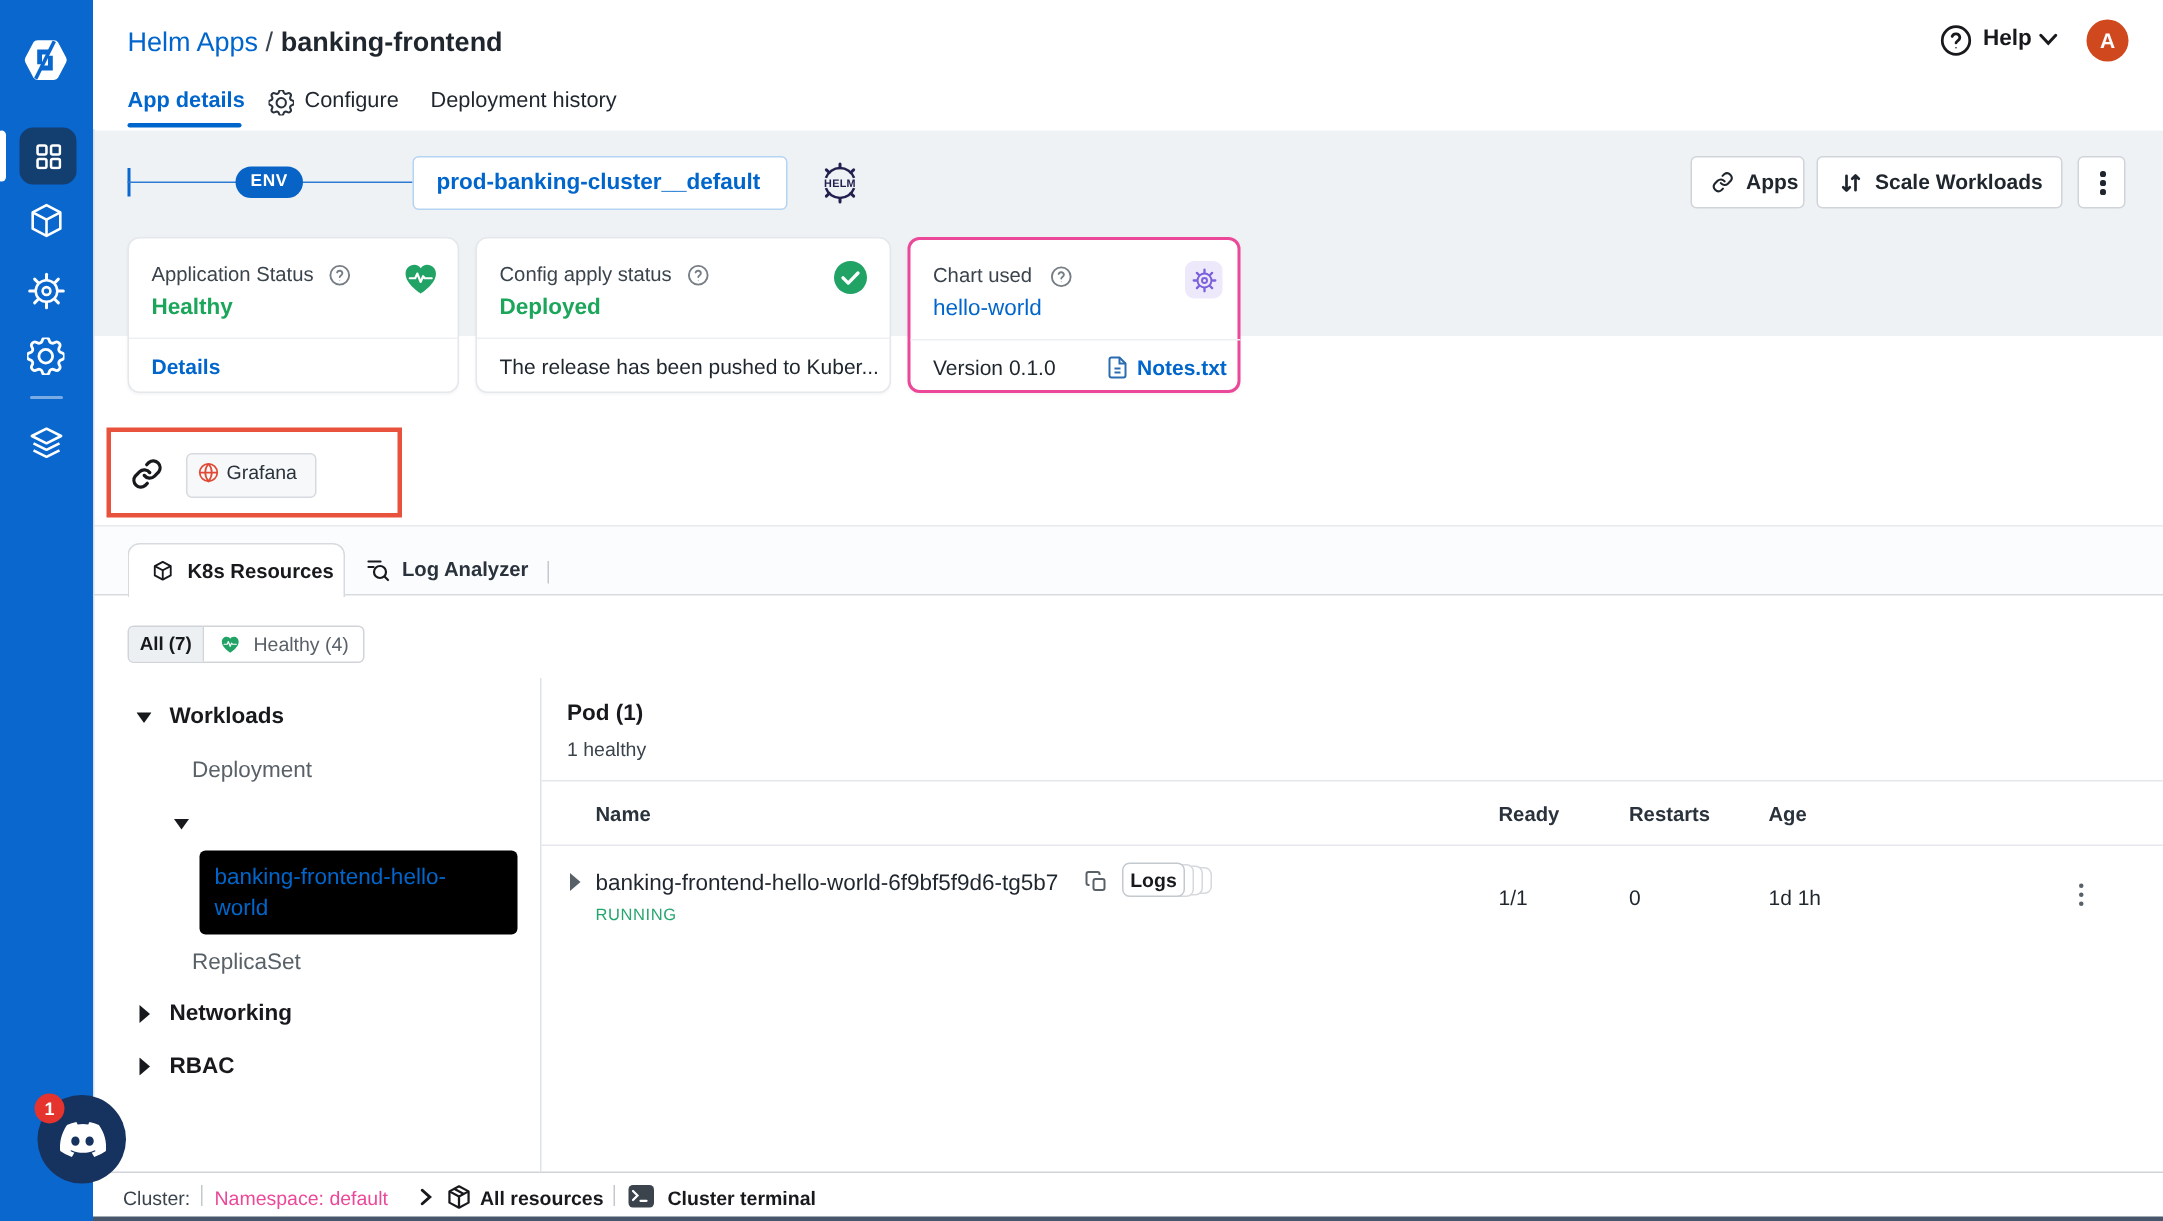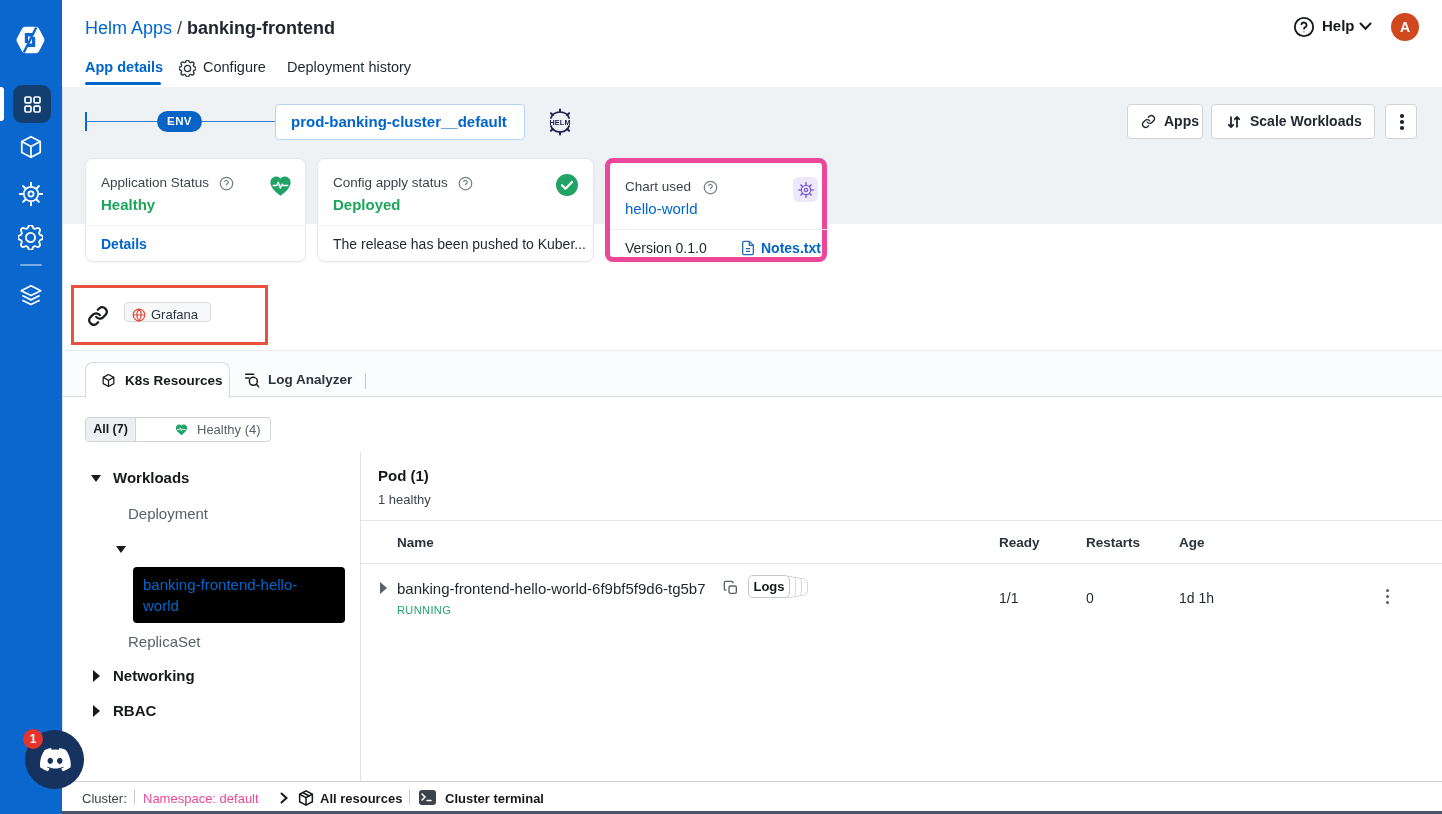--- a/index.html
+++ b/index.html
@@ -184,21 +184,21 @@
     </svg>
   <svg class="abs" style="left:237px;top:14px;" width="24" height="24" viewBox="0 0 24 24">
     <circle cx="12" cy="12" r="11" fill="#21A366"></circle>
     <path d="M7 12.2 L10.5 15.7 L17 9" fill="none" stroke="#fff" stroke-width="2.2" stroke-linecap="round" stroke-linejoin="round"></path>
   </svg>
   <div class="abs" style="left:15px;top:37px;font-size:15px;font-weight:bold;color:#1CA65C;">Deployed</div>
   <div class="abs" style="left:0;top:66px;width:275px;height:1px;background:#EDF0F3;"></div>
   <div class="abs" style="left:15px;top:77px;font-size:14px;color:#1F262E;">The release has been pushed to Kuber...</div>
 </div>
 
-<div class="abs" style="left:605px;top:158px;width:222px;height:104px;background:#fff;border:5px solid #ec4899;border-radius:8px;box-shadow:0 1px 2px rgba(0,0,0,.04);">
+<div class="abs" style="left:605px;top:158px;width:222px;height:104px;background:#fff;border:2px solid #ec4899;border-radius:8px;box-shadow:0 1px 2px rgba(0,0,0,.04);">
   <div class="abs" style="left:15px;top:16px;font-size:13.5px;color:#3B444C;">Chart used</div>
   <svg class="abs" style="left:93px;top:17px;" width="15" height="15" viewBox="0 0 24 24" fill="none" stroke="#767D84" stroke-width="2">
       <circle cx="12" cy="12" r="10"></circle>
       <path d="M9.2 9a2.9 2.9 0 0 1 5.6 1c0 1.9-2.8 2.4-2.8 3.8" stroke-linecap="round"></path>
       <circle cx="12" cy="17.3" r="0.5" fill="#767D84" stroke="none"></circle>
     </svg>
   <div class="abs" style="left:183px;top:14px;width:25px;height:25px;background:#EDE9FB;border-radius:6px;">
     <svg width="18" height="18" viewBox="0 0 28 28" fill="none" stroke="#7B61DC" style="margin:4px;">
       <circle cx="14" cy="14" r="7.2" stroke-width="2"></circle>
       <circle cx="14" cy="14" r="2.6" stroke-width="2"></circle>
@@ -223,21 +223,21 @@
       <path d="M9 13 h6 M9 17 h6"></path>
     </svg>
   <div class="abs" style="left:151px;top:77px;font-size:14px;font-weight:bold;color:#0066CC;">Notes.txt</div>
 </div>
 
 <div class="abs" style="left:71px;top:285px;width:197px;height:60px;background:#fff;border:3px solid #E8513C;">
   <svg class="abs" style="left:13px;top:17px;" width="22" height="22" viewBox="0 0 24 24" fill="none" stroke="#17191C" stroke-width="2.4" stroke-linecap="round">
     <path d="M10 13a5 5 0 0 0 7.5.5l3-3a5 5 0 0 0-7-7l-1.7 1.7"></path>
     <path d="M14 11a5 5 0 0 0-7.5-.5l-3 3a5 5 0 0 0 7 7l1.7-1.7"></path>
   </svg>
-  <div class="abs" style="left:50px;top:14px;width:87px;height:20px;background:#F7F8FA;border:1px solid #D6DADF;border-radius:4px;">
+  <div class="abs" style="left:50px;top:14px;width:87px;height:30px;background:#F7F8FA;border:1px solid #D6DADF;border-radius:4px;">
     <svg class="abs" style="left:7px;top:5px;" width="14" height="14" viewBox="0 0 24 24" fill="none" stroke="#E04A35" stroke-width="2">
         <circle cx="12" cy="12" r="10"></circle>
         <path d="M2 12 h20 M12 2 a15.3 15.3 0 0 1 0 20 a15.3 15.3 0 0 1 0-20 M12 2 a15.3 15.3 0 0 0 0 20"></path>
       </svg>
     <span class="abs" style="left:26px;top:4px;font-size:13px;color:#2A323C;">Grafana</span>
   </div>
 </div>
 
 <div class="abs" style="left:62px;top:350px;width:1380px;height:47px;background:#FBFCFD;border-top:1px solid #E7EAEE;border-bottom:1px solid #D7DBDF;"></div>
 <div class="abs" style="left:85px;top:362px;width:145px;height:36px;background:#fff;border:1px solid #D7DBDF;border-bottom:none;border-radius:8px 8px 0 0;z-index:2;">
@@ -254,21 +254,21 @@
       <path d="M2.5 9 h5"></path>
     <circle cx="14" cy="14" r="6"></circle>
       <path d="M18.8 18.8 L22 22"></path>
   </svg>
   </div>
 <div class="abs" style="left:268px;top:372px;font-size:13.5px;font-weight:bold;color:#2A323C;z-index:2;">Log Analyzer</div>
 <div class="abs" style="left:365px;top:374px;width:1px;height:15px;background:#C4C9CE;z-index:2;"></div>
 
 <div class="abs" style="left:85px;top:417px;height:25px;border:1px solid #D0D4D9;border-radius:4px;background:#fff;display:flex;">
   <div style="width:50px;text-align:center;background:#EDF0F3;border-right:1px solid #D0D4D9;border-radius:3px 0 0 3px;font-size:12.5px;font-weight:bold;color:#17191C;line-height:23px;">All (7)</div>
-  <div style="padding:0 9px 0 10px;font-size:13px;color:#596168;line-height:23px;display:flex;align-items:center;gap:8px;margin-left:28px;">
+  <div style="padding:0 9px 0 10px;font-size:13px;color:#596168;line-height:23px;display:flex;align-items:center;gap:8px;">
     <svg width="15" height="15" viewBox="0 0 24 24">
         <path fill="#21A366" d="M12 21 C12 21 3 15.5 3 9.3 C3 6.2 5.4 4 8.2 4 C9.8 4 11.2 4.8 12 6 C12.8 4.8 14.2 4 15.8 4 C18.6 4 21 6.2 21 9.3 C21 15.5 12 21 12 21 Z"></path>
         <path d="M5.5 12 h3.2 l1.3-2.8 1.9 5 1.5-3.4 .9 1.2 h4.2" fill="none" stroke="#fff" stroke-width="1.3" stroke-linejoin="round" stroke-linecap="round"></path>
       </svg>
     <span>Healthy (4)</span>
   </div>
 </div>
 
 <div class="abs" style="left:91px;top:473px;">
     <svg width="10" height="10" viewBox="0 0 10 10">

